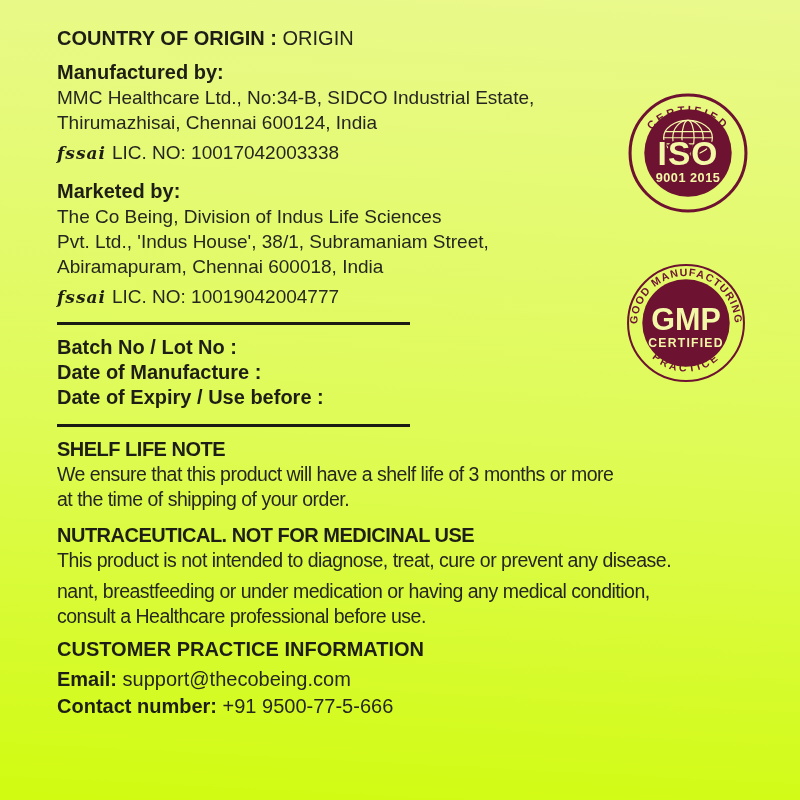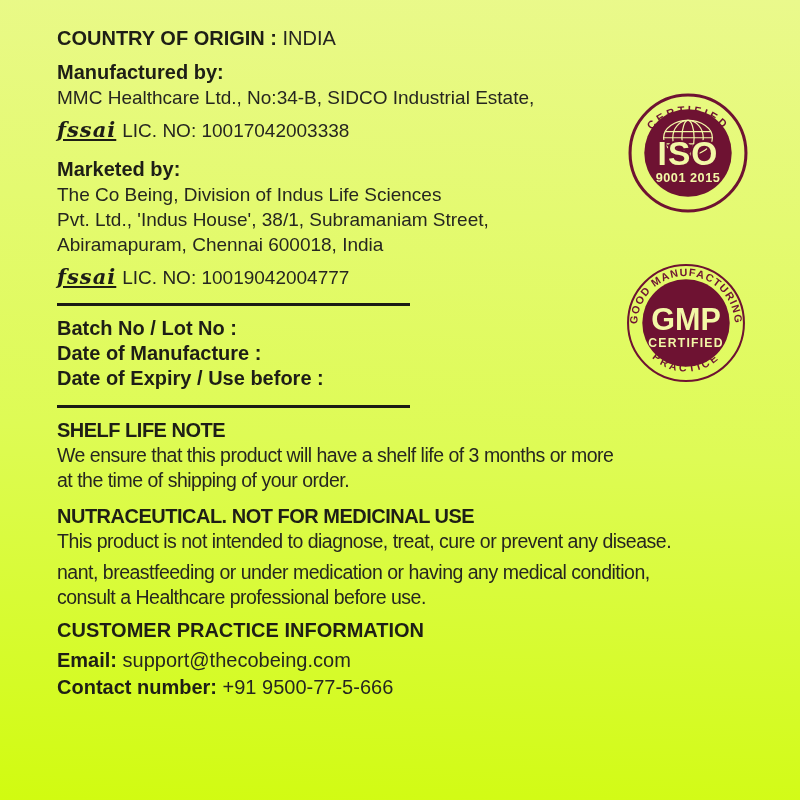--- a/index.html
+++ b/index.html
@@ -15,21 +15,21 @@
     color:var(--text);
   }
   .line{font-size:19px;line-height:25px;}
   .b{font-weight:700;color:var(--heading);}
   .h{font-size:20px;line-height:25px;font-weight:700;color:var(--heading);}
   .origin{font-size:20px;line-height:24px;margin-bottom:10px;}
   .sec{margin-bottom:2px;}
   .fssai-row{margin-top:7px;margin-bottom:0;display:flex;align-items:baseline;font-size:19px;}
   .fssai-logo{
     font-family:"DejaVu Serif","Liberation Serif",serif;font-style:italic;font-weight:700;
-    font-size:21px;text-decoration:underline;letter-spacing:1px;margin-right:6px;color:var(--heading);
+    font-size:17px;letter-spacing:1px;margin-right:6px;color:var(--heading);
   }
   .mt16{margin-top:15px;}
   .divider{height:3px;background:var(--divider);width:353px;border:none;margin:14px 0 10px 0;}
   .cond{letter-spacing:-0.5px;}
   .cond .line,.cond.line{font-size:19.5px;line-height:25px;}
   .batch .h{line-height:25px;}
   .note{margin-top:9px;}
   .note .line{font-size:20px;line-height:26px;}
   .badge{position:absolute;}
   .badge svg{display:block;}
@@ -39,25 +39,26 @@
   .pale-t{fill:var(--pale);font-weight:700;font-family:"Liberation Sans","DejaVu Sans",sans-serif;}
   .globe{fill:none;stroke:var(--pale);stroke-width:1.2;}
   .halo{paint-order:stroke;stroke:var(--maroon);stroke-width:4px;}
   .support .line{font-size:20px;line-height:27px;}
 </style>
 </head>
 <body>
 
 <div class="label">
 
-  <div class="origin"><span class="b">COUNTRY OF ORIGIN :</span><span> INDIA</span></div>
+  <div class="origin"><span class="b">COUNTRY OF ORIGIN :</span><span> ORIGIN</span></div>
 
   <div class="sec">
     <div class="h">Manufactured by:</div>
     <div class="line">MMC Healthcare Ltd., No:34-B, SIDCO Industrial Estate,</div>
+    <div class="line">Thirumazhisai, Chennai 600124, India</div>
     <div class="fssai-row">
       <span class="fssai-logo">fssai</span>
       <span>LIC. NO: 10017042003338</span>
     </div>
   </div>
 
   <div class="sec mt16">
     <div class="h">Marketed by:</div>
     <div class="line">The Co Being, Division of Indus Life Sciences</div>
     <div class="line">Pvt. Ltd., 'Indus House', 38/1, Subramaniam Street,</div>

